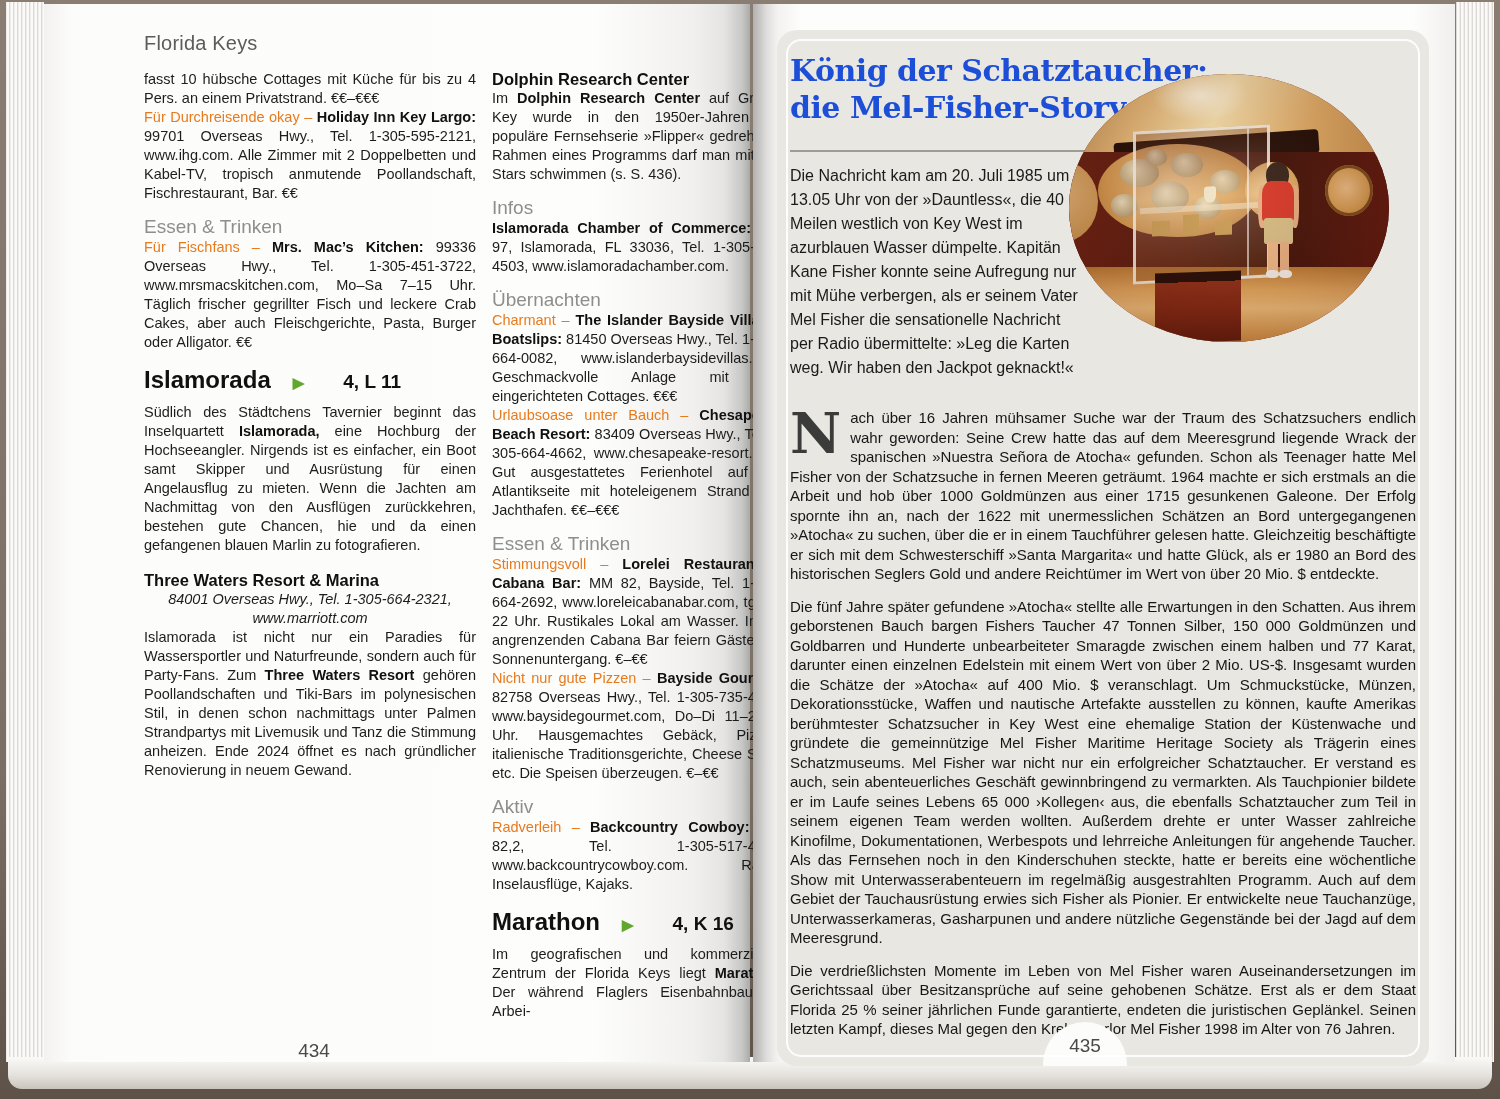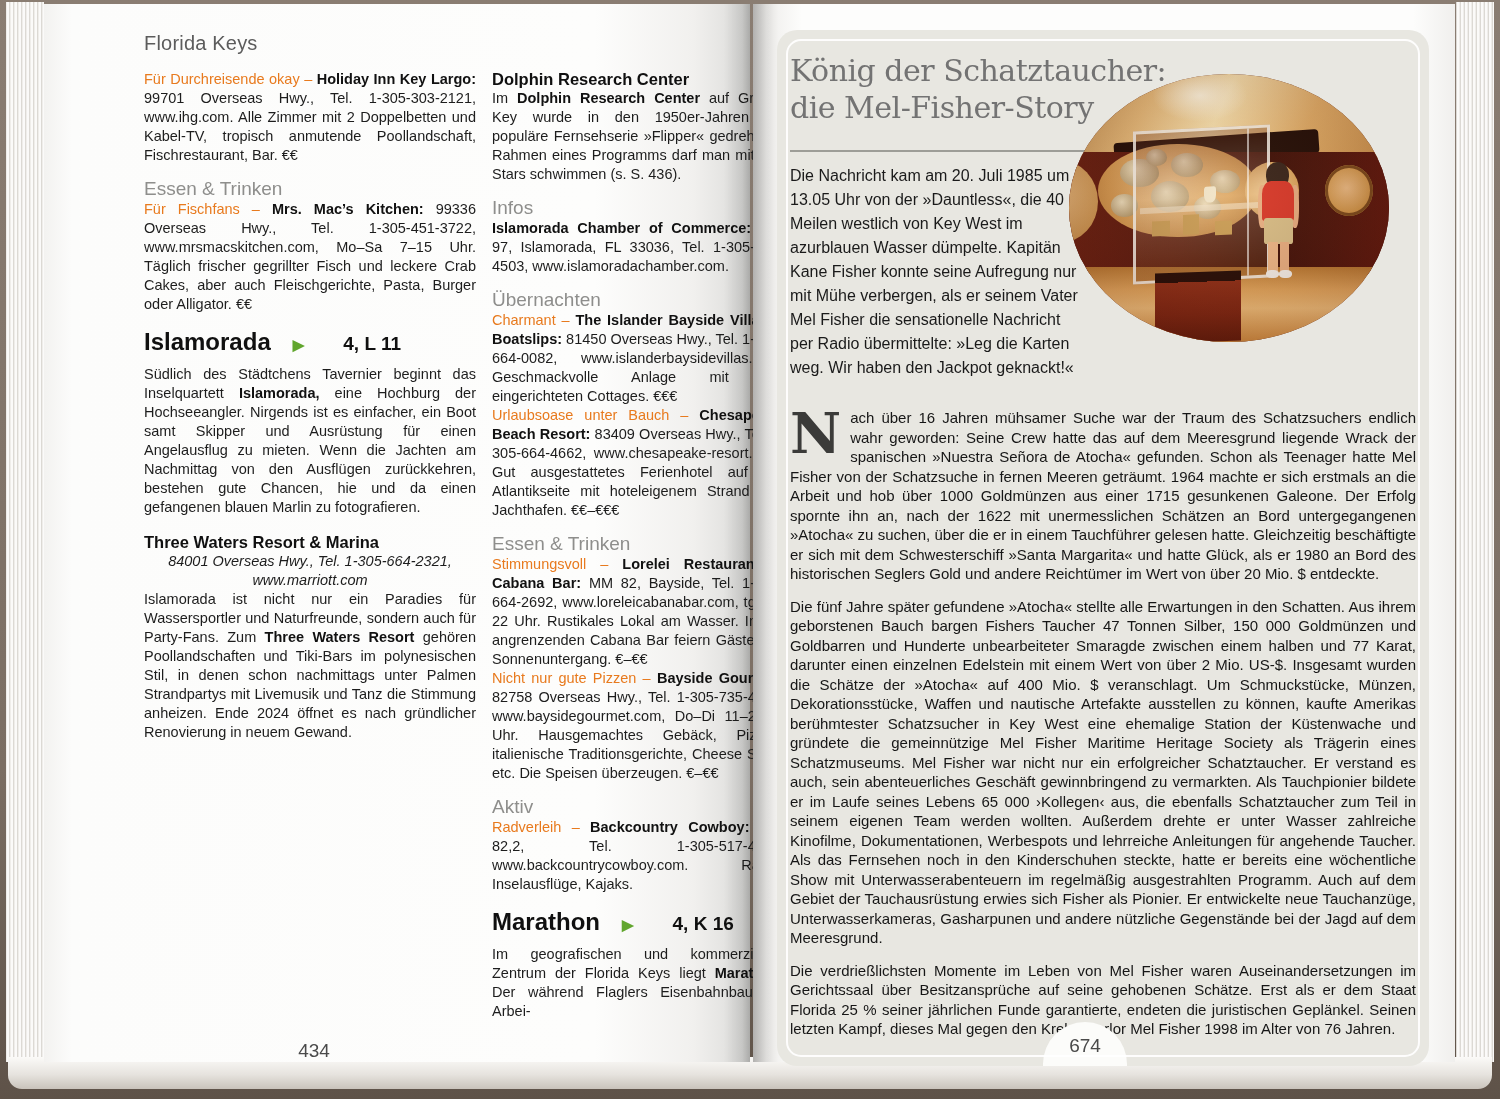--- a/index.html
+++ b/index.html
@@ -40,22 +40,22 @@
   .big-head .ref{font-size:19px;font-weight:600;margin-left:32px;}
   .sub-head{font-size:16.5px;font-weight:bold;color:#101010;margin-top:16px;}
   .sub-head.first{margin-top:0;}
   .addr{font-style:italic;}
   .lp-num{position:absolute;left:100px;top:1036px;width:340px;text-align:center;font-size:19px;color:#4a4a4a;}
 
   
   .story-box{position:absolute;left:24px;top:26px;width:652px;height:1036px;
     background:#e8e7e1;border-radius:20px;}
   .box-line{position:absolute;inset:9px;border:2px solid rgba(255,255,255,.92);border-radius:15px;pointer-events:none;}
-  .box-title{position:absolute;left:13px;top:22px;font-family:"DejaVu Serif",serif;font-weight:normal;
-    font-size:30px;line-height:37px;color:#737373;letter-spacing:-.5px;}
+  .box-title{position:absolute;left:13px;top:22px;font-family:"DejaVu Serif",serif;font-weight:bold;
+    font-size:30px;line-height:37px;color:#1d4ed8;letter-spacing:-.5px;}
   .title-rule{position:absolute;left:13px;top:120px;width:338px;height:2px;background:#9d9d97;}
   .box-intro{position:absolute;left:13px;top:134px;width:288px;font-size:16px;line-height:24px;color:#1a1a1a;}
   .box-body{position:absolute;left:13px;top:378px;width:626px;font-size:15px;line-height:19.5px;color:#161616;}
   .box-body p{margin:0;text-align:justify;}
   .box-body p + p{margin-top:13px;}
   .dropcap{float:left;font-family:"DejaVu Serif",serif;font-weight:bold;font-size:56px;line-height:44px;
     padding:3px 9px 0 0;color:#3b3b39;}
   .page-tab{position:absolute;left:266px;bottom:0;width:84px;height:44px;background:#fcfcfa;
     border-radius:84px 84px 0 0;text-align:center;padding-top:13px;font-size:19px;color:#4a4a4a;box-sizing:border-box;}
 
@@ -106,21 +106,22 @@
 <body>
 
 <div class="edge edge-left"></div>
 <div class="edge edge-right"></div>
 <div class="edge edge-bottom"></div>
 
 <div class="page page-left">
   <div class="lp-header">Florida Keys</div>
 
   <div class="col col1">
-    <p><span class="lbl">Für Durchreisende okay – </span><span class="bname">Holiday Inn Key Largo:</span><span> 99701 Overseas Hwy., Tel. 1-305-303-2121, www.ihg.com. Alle Zimmer mit 2 Doppelbetten und Kabel-TV, tropisch anmutende Poollandschaft, Fischrestaurant, Bar. €€</span></p>
+    <p>fasst 10 hübsche Cottages mit Küche für bis zu 4 Pers. an einem Privatstrand. €€–€€€</p>
+    <p><span class="lbl">Für Durchreisende okay – </span><span class="bname">Holiday Inn Key Largo:</span><span> 99701 Overseas Hwy., Tel. 1-305-595-2121, www.ihg.com. Alle Zimmer mit 2 Doppelbetten und Kabel-TV, tropisch anmutende Poollandschaft, Fischrestaurant, Bar. €€</span></p>
 
     <div class="sec-head">Essen &amp; Trinken</div>
     <p><span class="lbl">Für Fischfans – </span><span class="bname">Mrs. Mac’s Kitchen:</span><span> 99336 Overseas Hwy., Tel. 1-305-451-3722, www.mrsmacskitchen.com, Mo–Sa 7–15 Uhr. Täglich frischer gegrillter Fisch und leckere Crab Cakes, aber auch Fleischgerichte, Pasta, Burger oder Alligator. €€</span></p>
 
     <div class="big-head">
       <span>Islamorada</span>
       <span class="arr">▶</span>
       <span class="ref">4, L 11</span>
     </div>
     <p><span>Südlich des Städtchens Tavernier beginnt das Inselquartett </span><span class="bname">Islamorada,</span><span> eine Hochburg der Hochseeangler. Nirgends ist es einfacher, ein Boot samt Skipper und Ausrüstung für einen Angelausflug zu mieten. Wenn die Jachten am Nachmittag von den Ausflügen zurückkehren, bestehen gute Chancen, hie und da einen gefangenen blauen Marlin zu fotografieren.</span></p>
@@ -207,16 +208,16 @@
       <div class="p-shoeR"></div>
       <div class="ph-tone"></div>
     </div>
 
     <div class="box-body">
       <p><span class="dropcap">N</span><span>ach über 16 Jahren mühsamer Suche war der Traum des Schatzsuchers endlich wahr geworden: Seine Crew hatte das auf dem Meeresgrund liegende Wrack der spanischen »Nuestra Señora de Atocha« gefunden. Schon als Teenager hatte Mel Fisher von der Schatzsuche in fernen Meeren geträumt. 1964 machte er sich erstmals an die Arbeit und hob über 1000 Goldmünzen aus einer 1715 gesunkenen Galeone. Der Erfolg spornte ihn an, nach der 1622 mit unermesslichen Schätzen an Bord untergegangenen »Atocha« zu suchen, über die er in einem Tauchführer gelesen hatte. Gleichzeitig beschäftigte er sich mit dem Schwesterschiff »Santa Margarita« und hatte Glück, als er 1980 an Bord des historischen Seglers Gold und andere Reichtümer im Wert von über 20 Mio. $ entdeckte.</span></p>
       <p>Die fünf Jahre später gefundene »Atocha« stellte alle Erwartungen in den Schatten. Aus ihrem geborstenen Bauch bargen Fishers Taucher 47 Tonnen Silber, 150 000 Goldmünzen und Goldbarren und Hunderte unbearbeiteter Smaragde zwischen einem halben und 77 Karat, darunter einen einzelnen Edelstein mit einem Wert von über 2 Mio. US-$. Insgesamt wurden die Schätze der »Atocha« auf 400 Mio. $ veranschlagt. Um Schmuckstücke, Münzen, Dekorationsstücke, Waffen und nautische Artefakte ausstellen zu können, kaufte Amerikas berühmtester Schatzsucher in Key West eine ehemalige Station der Küstenwache und gründete die gemeinnützige Mel Fisher Maritime Heritage Society als Trägerin eines Schatzmuseums. Mel Fisher war nicht nur ein erfolgreicher Schatztaucher. Er verstand es auch, sein abenteuerliches Geschäft gewinnbringend zu vermarkten. Als Tauchpionier bildete er im Laufe seines Lebens 65 000 ›Kollegen‹ aus, die ebenfalls Schatztaucher zum Teil in seinem eigenen Team werden wollten. Außerdem drehte er unter Wasser zahlreiche Kinofilme, Dokumentationen, Werbespots und lehrreiche Anleitungen für angehende Taucher. Als das Fernsehen noch in den Kinderschuhen steckte, hatte er bereits eine wöchentliche Show mit Unterwasserabenteuern im regelmäßig ausgestrahlten Programm. Auch auf dem Gebiet der Tauchausrüstung erwies sich Fisher als Pionier. Er entwickelte neue Tauchanzüge, Unterwasserkameras, Gasharpunen und andere nützliche Gegenstände bei der Jagd auf dem Meeresgrund.</p>
       <p>Die verdrießlichsten Momente im Leben von Mel Fisher waren Auseinandersetzungen im Gerichtssaal über Besitzansprüche auf seine gehobenen Schätze. Erst als er dem Staat Florida 25 % seiner jährlichen Funde garantierte, endeten die juristischen Geplänkel. Seinen letzten Kampf, dieses Mal gegen den Krebs, verlor Mel Fisher 1998 im Alter von 76 Jahren.</p>
     </div>
 
-    <div class="page-tab">674</div>
+    <div class="page-tab">435</div>
     <div class="box-line"></div>
   </div>
 </div>
 
 </body></html>

